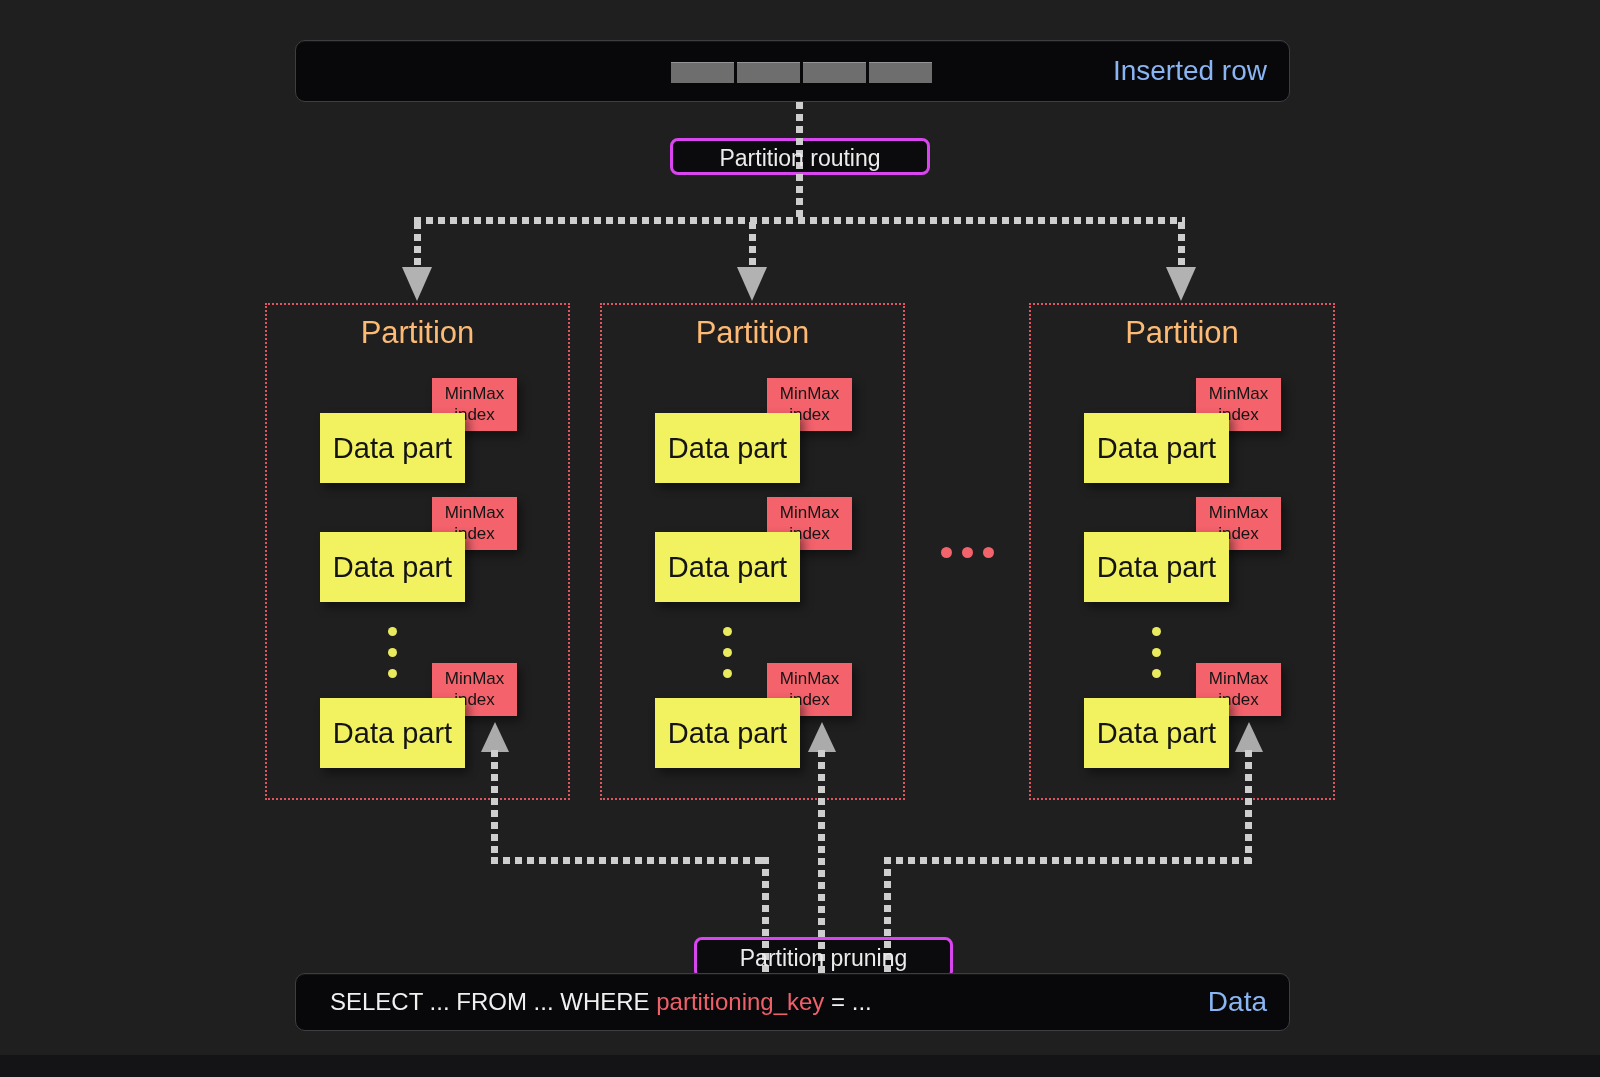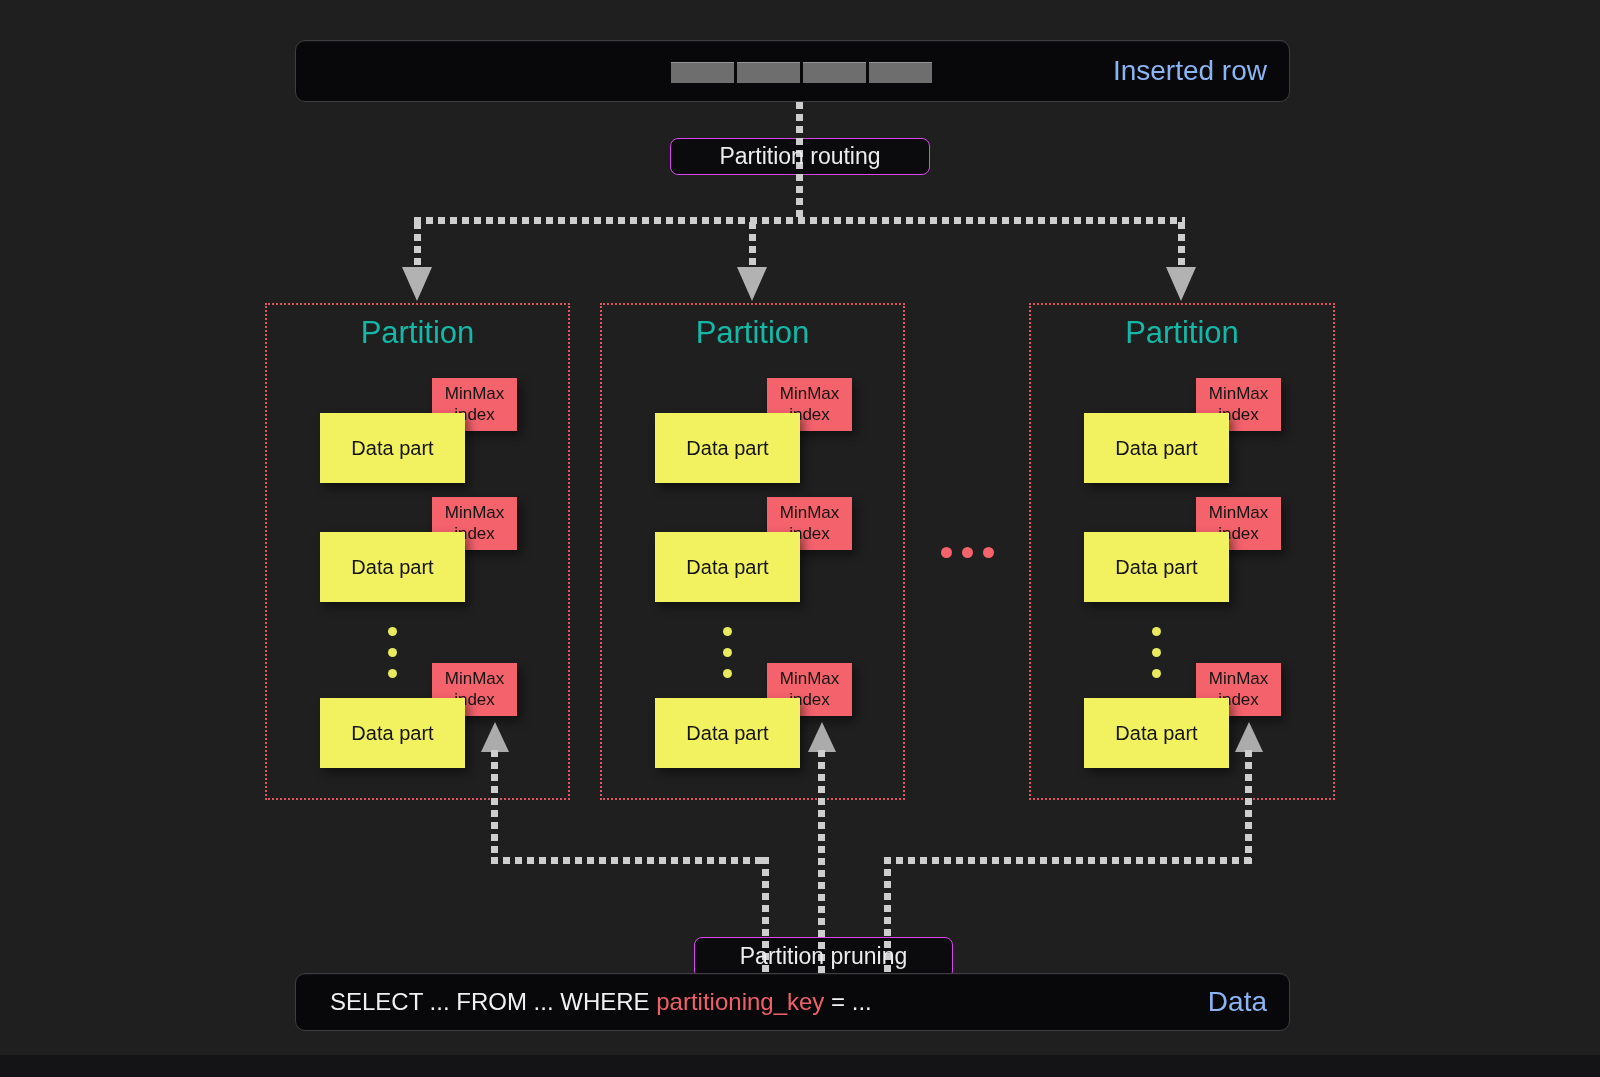--- a/index.html
+++ b/index.html
@@ -21,48 +21,48 @@
   .query-box { left:295px; top:973px; width:995px; height:58px; }
   .query-box .blue-label { line-height:56px; }
   .sql {
     position:absolute; left:34px; top:0; line-height:56px; white-space:pre;
     font-family:Liberation Sans, sans-serif; font-size:24px; color:#f0f0f0;
   }
   .sql-key { color:#f0606a; }
 
   
   .flow-label {
-    position:absolute; background:#0b0b0d; border:1px solid #d946ef;
+    position:absolute; background:#0b0b0d; border:3px solid #d946ef;
     border-radius:8px; text-align:center; color:#ececec; font-size:23px;
     box-sizing:border-box;
   }
   .flow-label span { position:relative; z-index:5; }
   .routing-label { left:670px; top:138px; width:260px; height:37px; }
   .routing-label span { line-height:35px; }
   .pruning-label { left:694px; top:937px; width:259px; height:42px; }
   .pruning-label span { line-height:36px; }
 
   
   .partition {
     position:absolute; top:303px; width:305px; height:497px;
     border:2px dotted #e25560; box-sizing:border-box;
   }
   .partition-title {
     position:absolute; top:10px; left:0; right:0; text-align:center;
-    font-size:31px; color:#14b8a6;
+    font-size:31px; color:#fdba74;
   }
   .minmax {
     position:absolute; left:165px; width:85px; height:53px; background:#f4626c;
     color:#151515; font-size:17px; line-height:1.25; text-align:center;
     padding-top:5px; box-sizing:border-box;
     box-shadow:4px 5px 9px rgba(0,0,0,0.45);
   }
   .datapart {
     position:absolute; left:53px; width:145px; height:70px; background:#f2f261;
-    color:#141414; font-size:20px; text-align:center; line-height:70px;
+    color:#141414; font-size:29px; text-align:center; line-height:70px;
     box-shadow:4px 5px 9px rgba(0,0,0,0.45);
   }
   .minmax.s1 { top:73px; }  .datapart.s1 { top:108px; }
   .minmax.s2 { top:192px; } .datapart.s2 { top:227px; }
   .minmax.s3 { top:358px; } .datapart.s3 { top:393px; }
   .vdots { position:absolute; left:121px; top:322px; width:9px; }
   .vdots i { display:block; width:9px; height:9px; border-radius:50%; background:#eaea5e; margin-bottom:12px; }
 
   
   .hdots { position:absolute; left:941px; top:547px; display:flex; gap:10px; }

